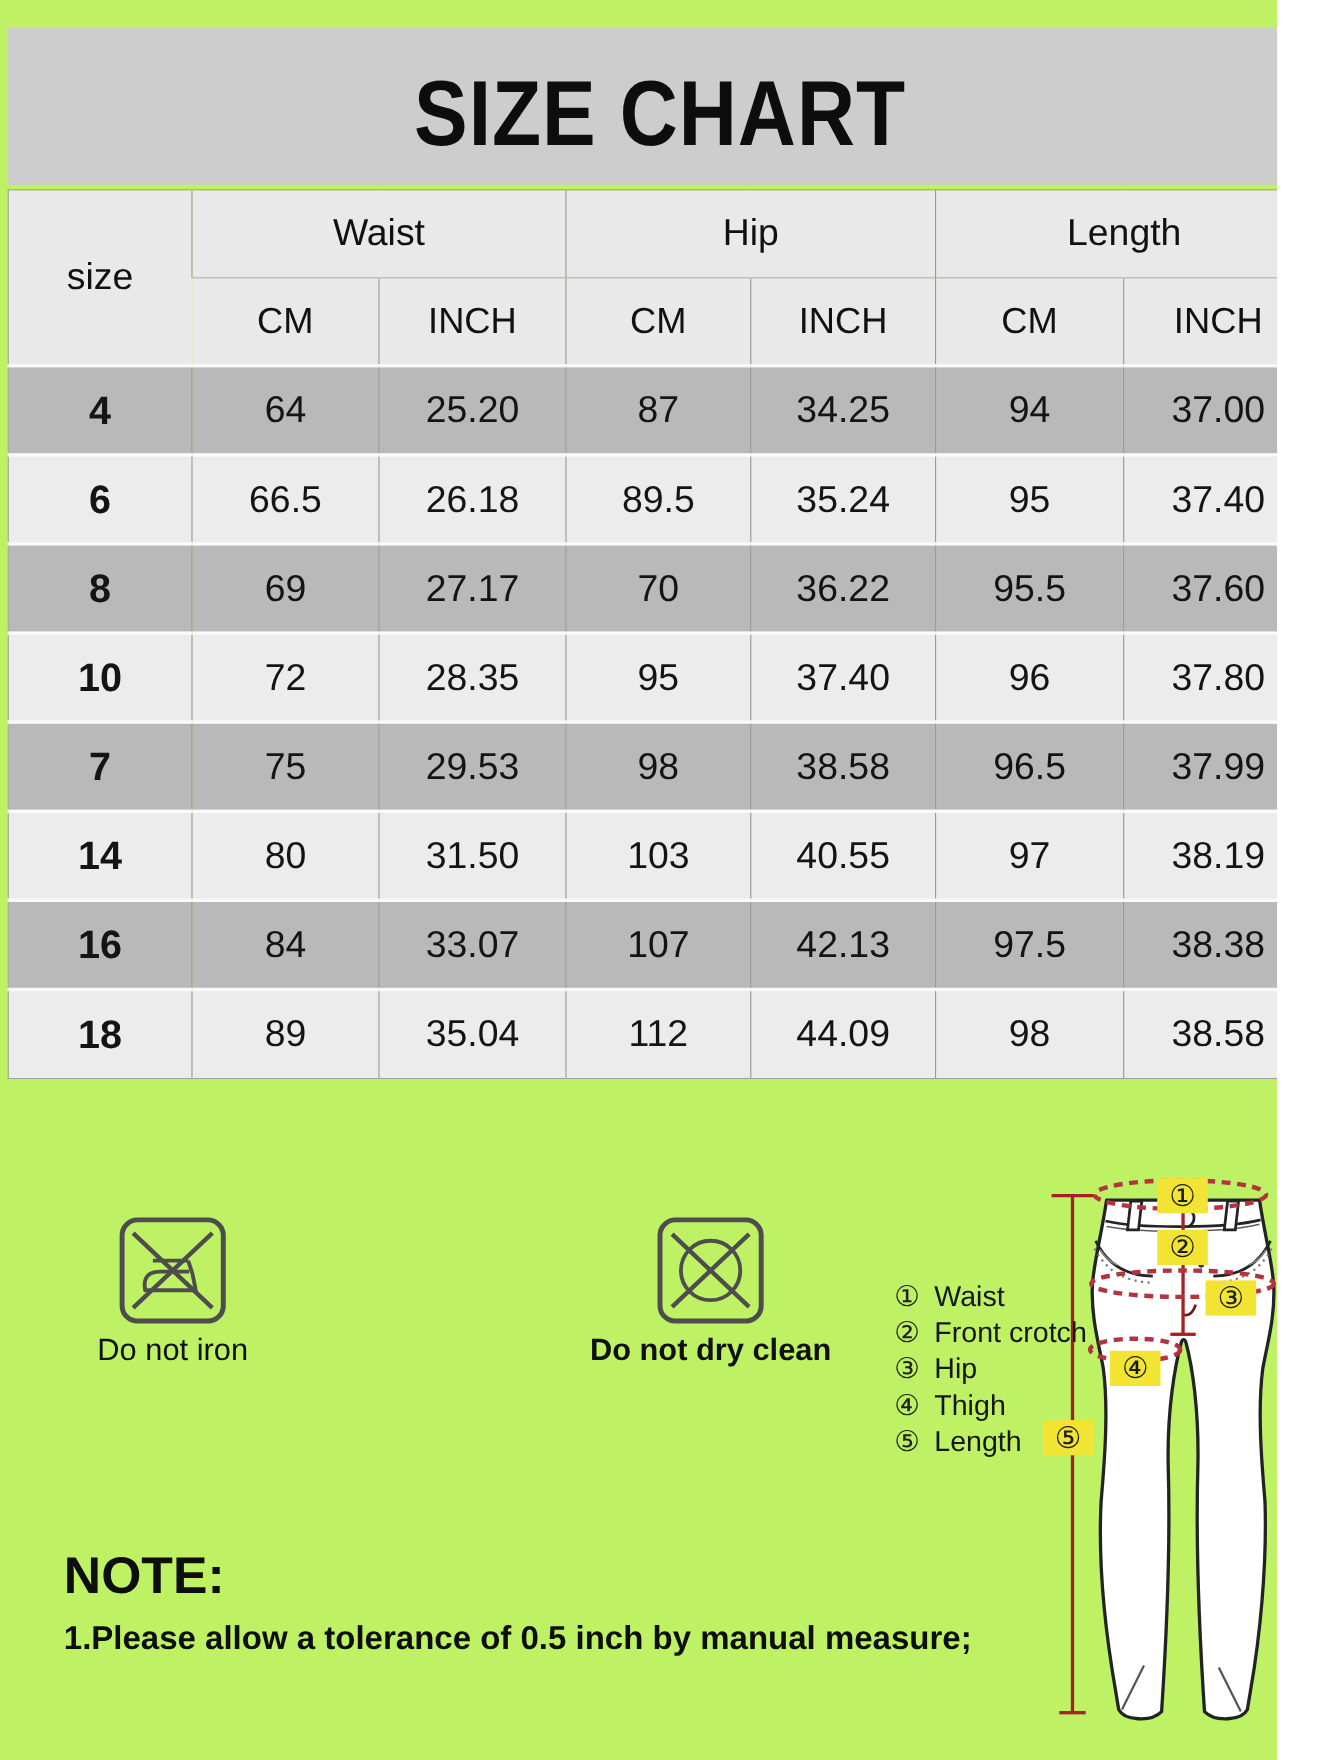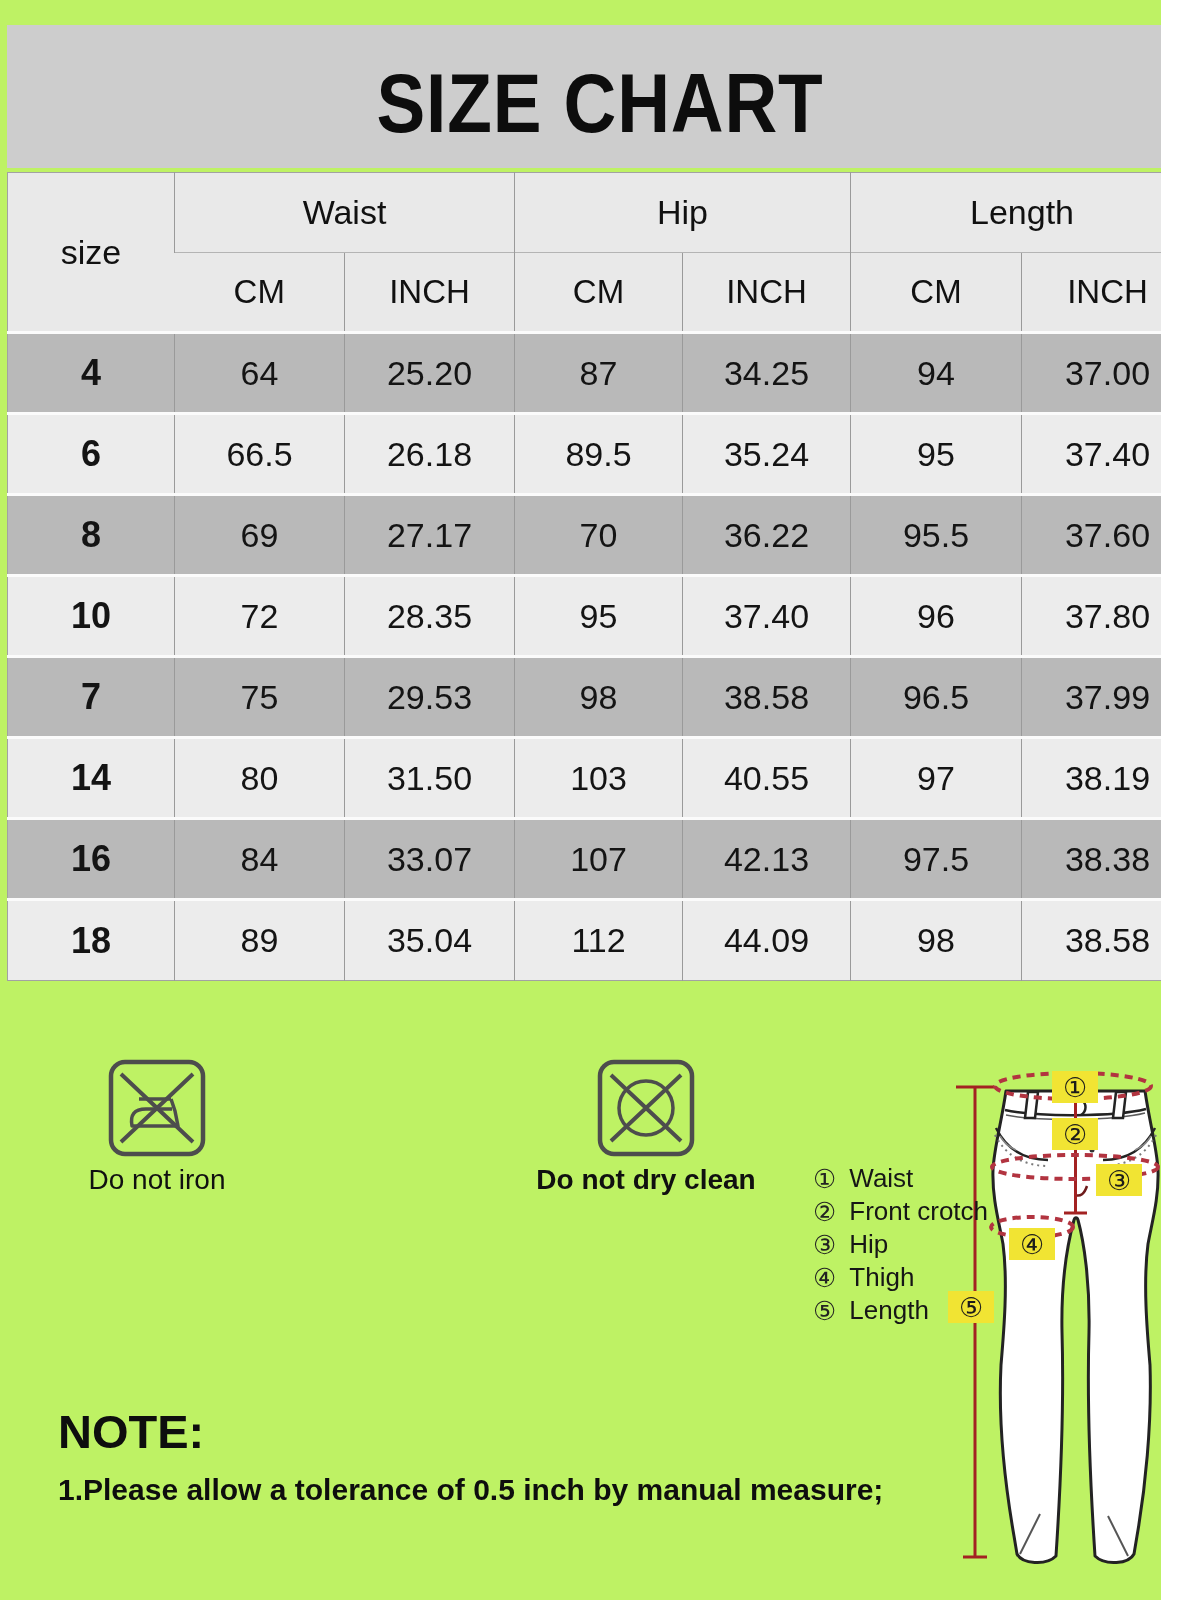--- a/index.html
+++ b/index.html
@@ -23,21 +23,21 @@
   tr.h1 th{font-size:34px;}
   tr.h2 th{font-size:33px;border-top:1px solid #b4b4b4;margin-top:44px;}
   th.size-th{font-size:52px;border-top:none;}
   .size-table tbody tr{height:81px;}
   .size-table tbody td{font-size:34px;border-top:3px solid #fbfbfb;color:#141414;}
   .size-table tbody td.rowhead{font-size:36px;font-weight:bold;}
   tr.dark td{background:#b9b9b9;}
   tr.light td{background:#ececec;}
 
   
-  .care{position:absolute;top:1059px;width:120px;text-align:center;}
+  .care{position:absolute;top:1106px;width:120px;text-align:center;}
   .care svg{display:block;margin:0 auto;}
   .care .care-label{position:absolute;top:105px;left:50%;transform:translateX(-50%);
         white-space:nowrap;font-size:28px;color:#101010;}
   #care-0{left:97px;} #care-1{left:332px;} #care-2{left:586px;font-weight:bold;}
 
   
   svg.jeans{position:absolute;left:0;top:0;z-index:1;pointer-events:none;}
   .legend{position:absolute;left:813px;top:1162px;z-index:2;list-style:none;margin:0;padding:0;}
   .legend li{height:33px;display:flex;align-items:center;white-space:nowrap;}
   .legend .lg-num{font-family:"DejaVu Sans",sans-serif;font-size:26px;color:#222;margin-right:13px;}

